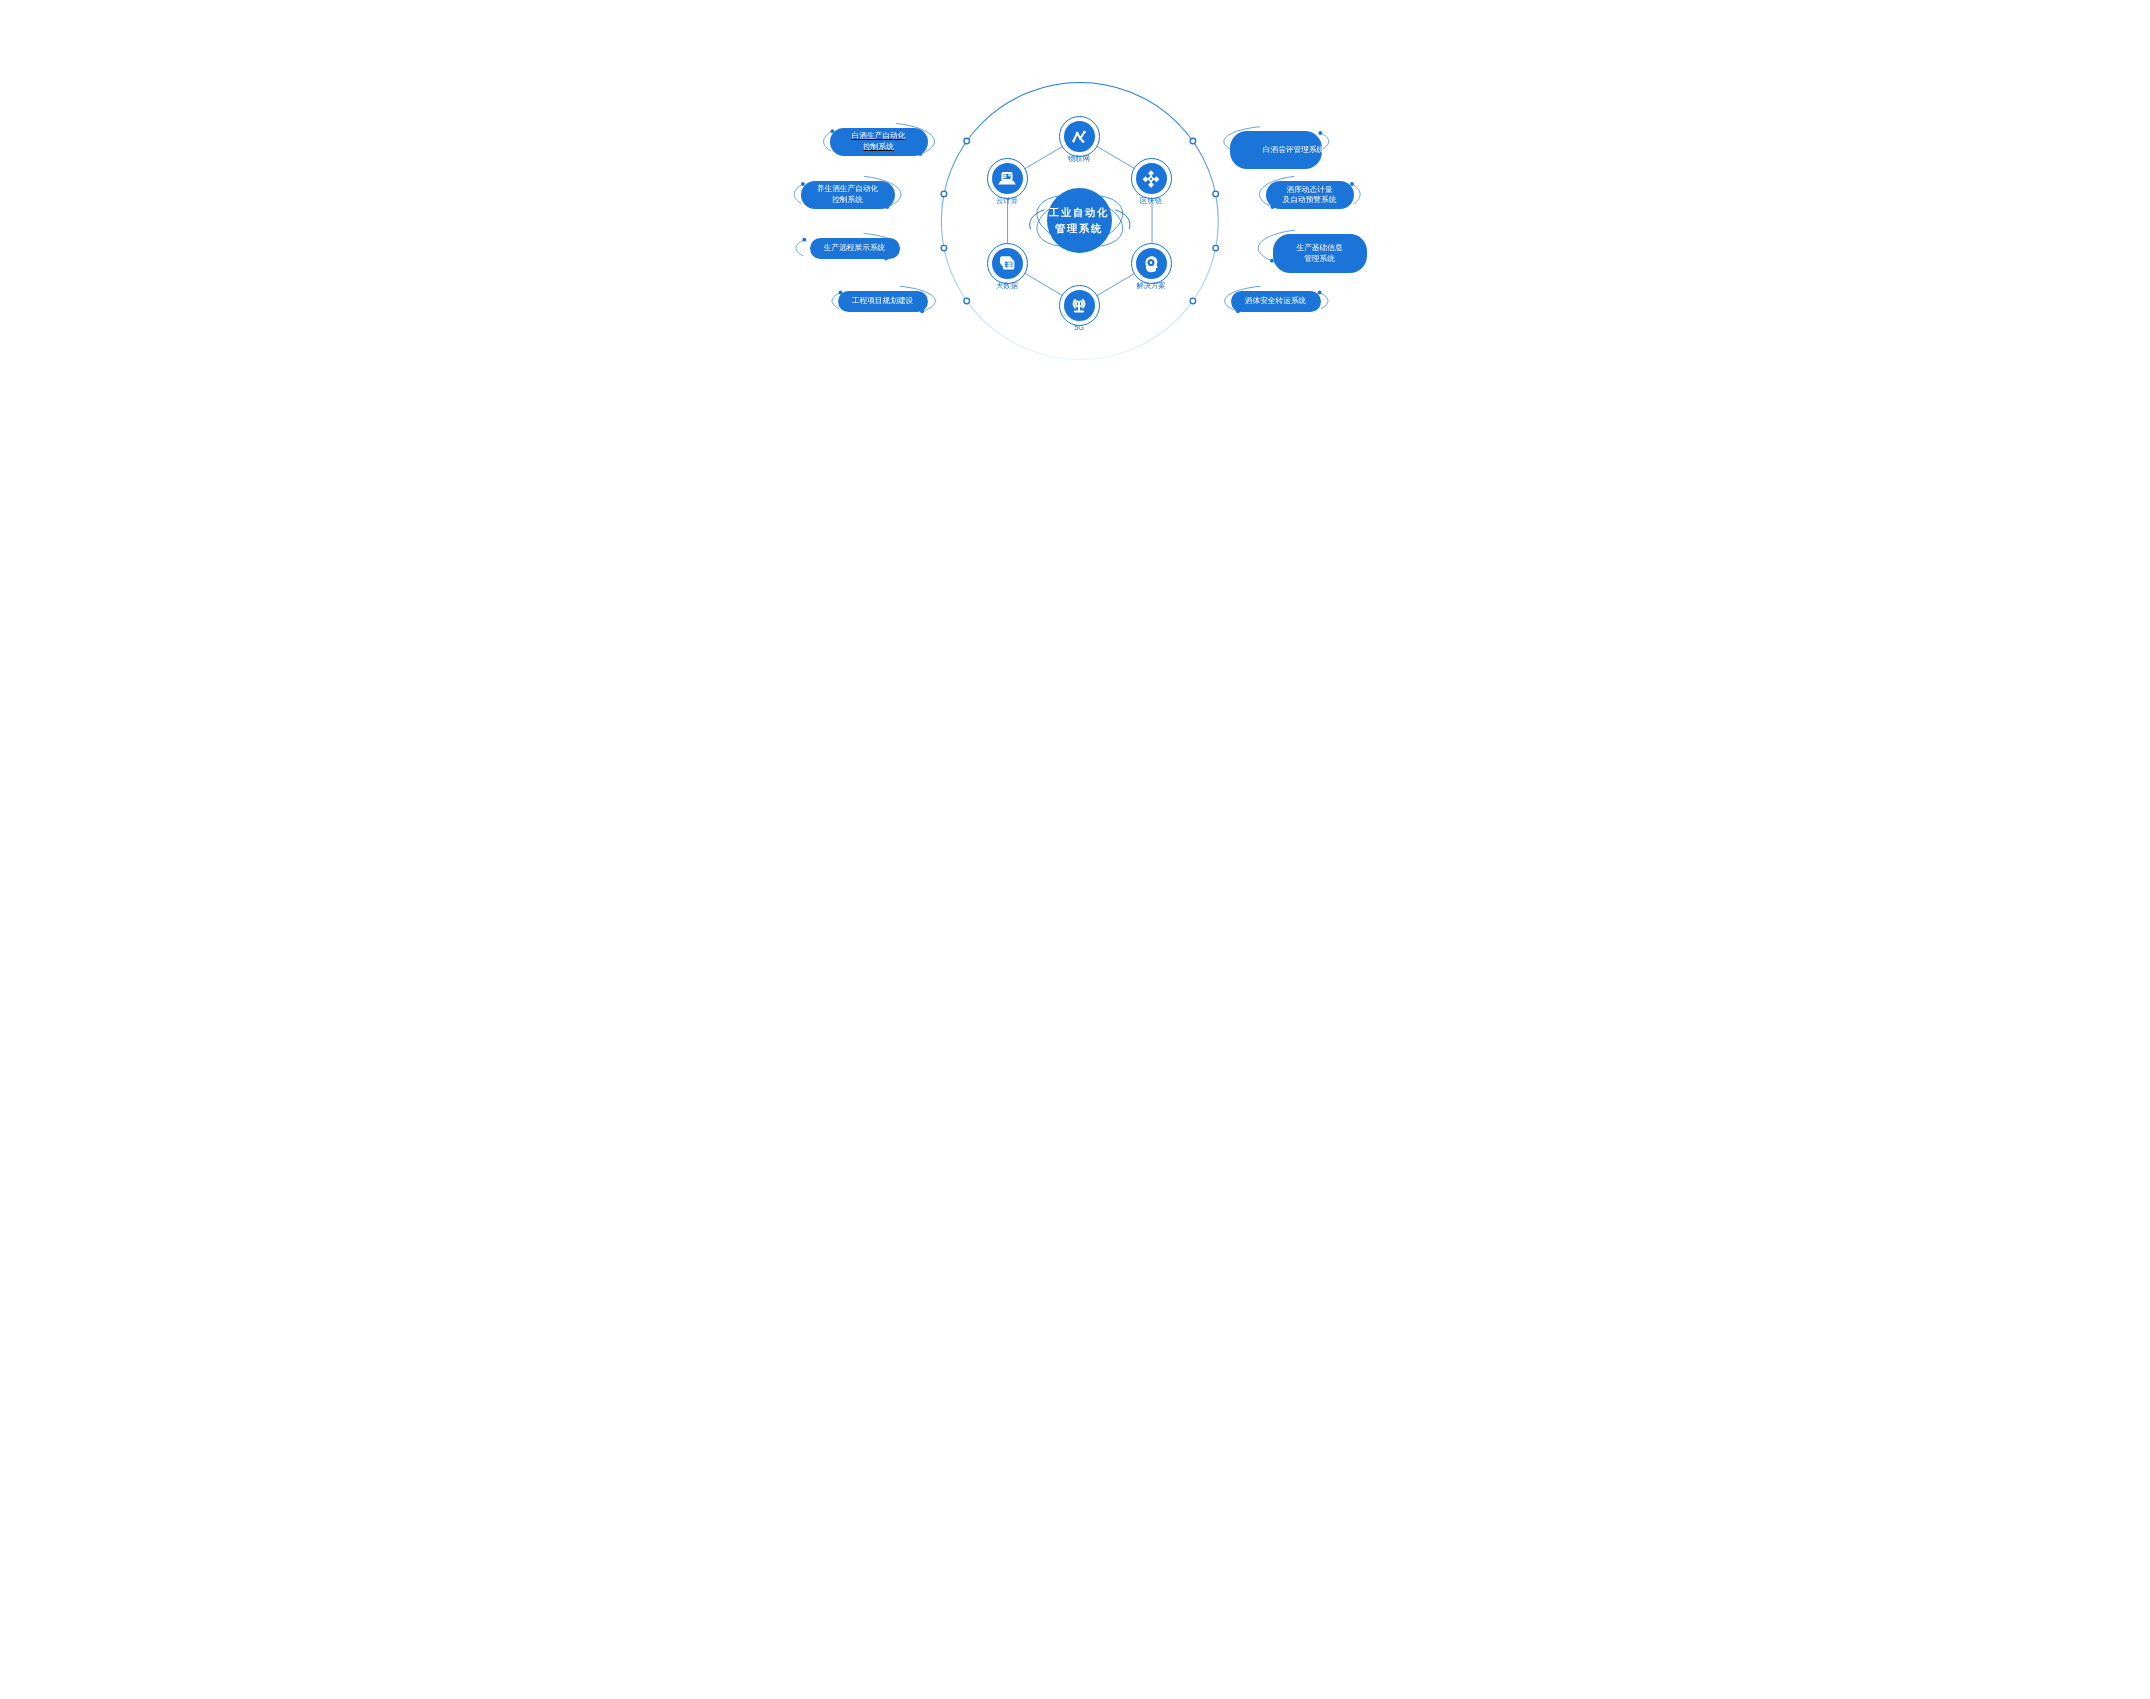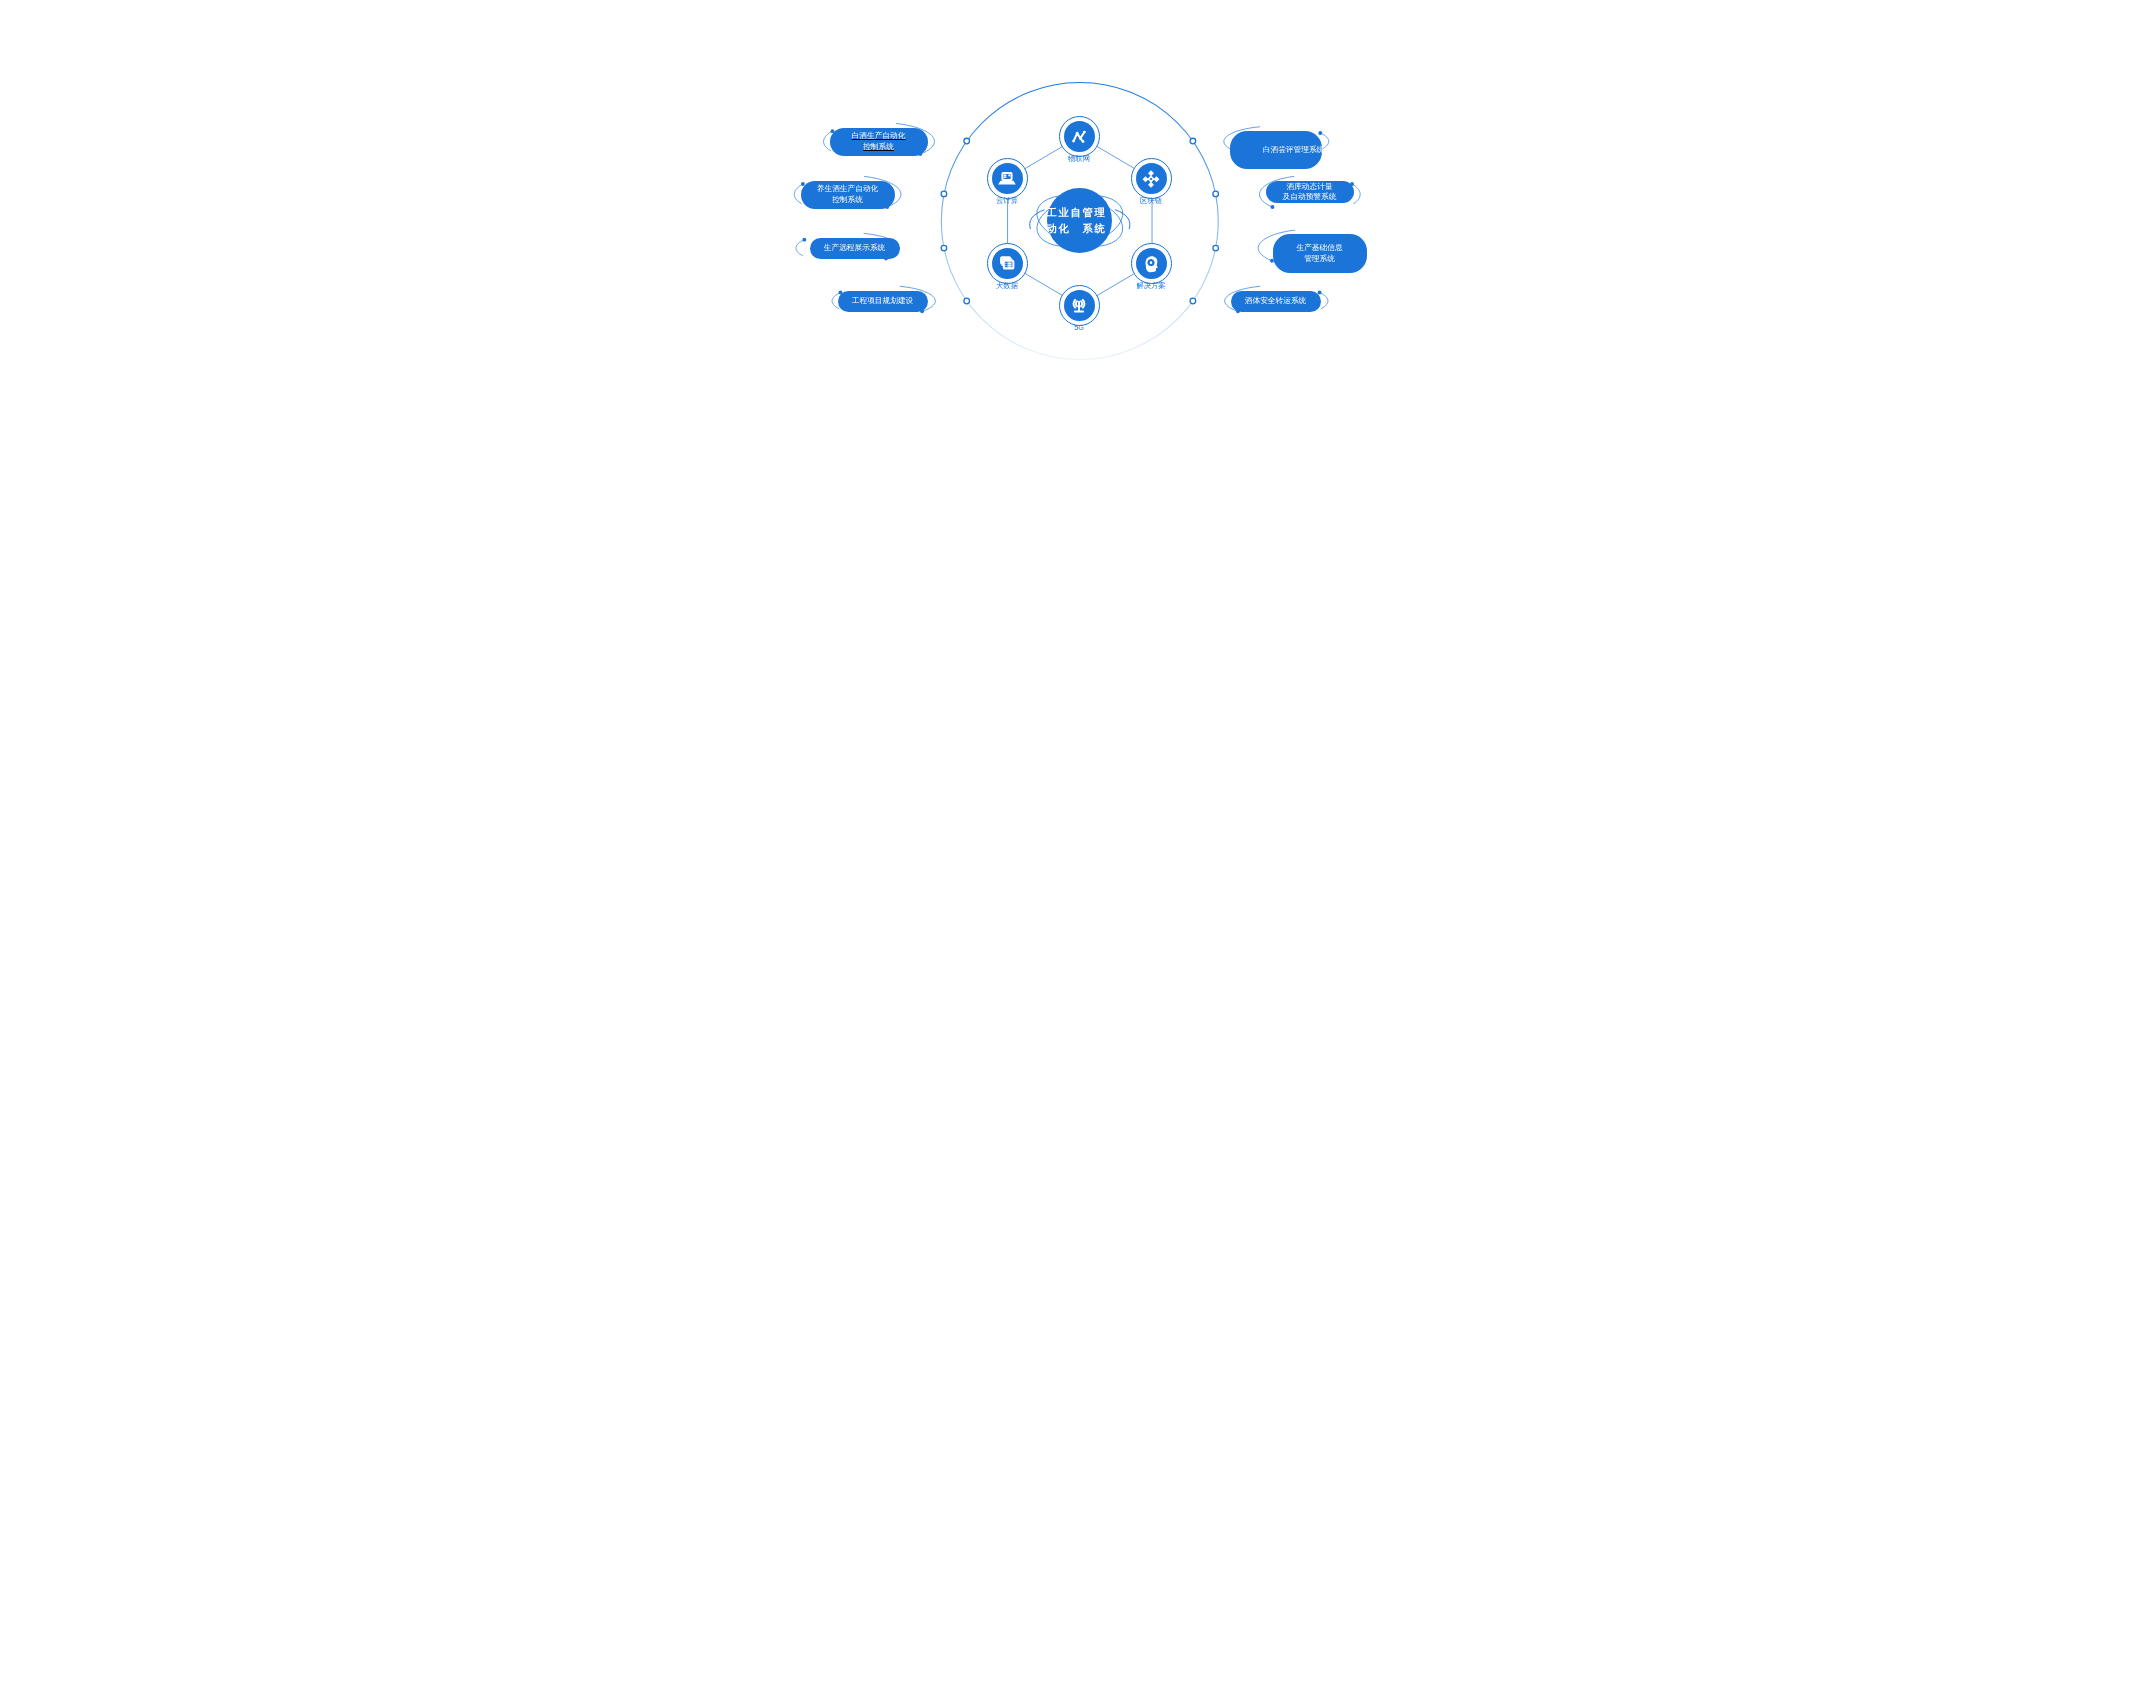--- a/index.html
+++ b/index.html
@@ -21,21 +21,21 @@
     border:1.7px solid var(--primary,#1b74d8);box-sizing:border-box;
     display:flex;align-items:center;justify-content:center;}
   .node-inner{width:31px;height:31px;border-radius:50%;background:var(--primary,#1b74d8);
     display:flex;align-items:center;justify-content:center;}
   .node-inner svg{width:20px;height:20px;}
   .node-label{margin-top:-3.4px;color:var(--primary,#1b74d8);font-size:7.3px;font-weight:500;
     position:relative;z-index:3;white-space:nowrap;}
 
   
   .center-node{position:absolute;left:304px;top:188px;width:65px;height:65px;border-radius:50%;
-    background:var(--primary,#1b74d8);display:flex;align-items:center;
+    background:var(--primary,#1b74d8);display:flex;flex-direction:column;align-items:center;
     justify-content:center;z-index:2;}
   .center-line{color:#ffffff;font-size:10.3px;font-weight:bold;letter-spacing:1.7px;line-height:1.5;}
 
   
   .pill{position:absolute;background:var(--primary,#1b74d8);border-radius:17px;
     display:flex;flex-direction:column;align-items:center;justify-content:center;
     box-sizing:border-box;z-index:2;}
   .pill span{color:#ffffff;font-size:7.7px;font-weight:500;line-height:1.35;white-space:nowrap;}
 
   .icon *{vector-effect:non-scaling-stroke;}
@@ -256,21 +256,21 @@
   <div class="pill" style="left:95px;top:291px;width:90px;height:20.6px;">
     <span>工程项目规划建设</span>
     <span></span>
   </div>
 
   <div class="pill" style="left:487px;top:131px;width:92px;height:38px;padding-left:36px;">
     <span>白酒尝评管理系统</span>
     <span></span>
   </div>
 
-  <div class="pill" style="left:523px;top:181px;width:88px;height:22px;">
+  <div class="pill" style="left:523px;top:181px;width:88px;height:28px;">
     <span>酒库动态计量</span>
     <span>及自动预警系统</span>
   </div>
 
   <div class="pill" style="left:530px;top:234px;width:94px;height:39px;">
     <span>生产基础信息</span>
     <span>管理系统</span>
   </div>
 
   <div class="pill" style="left:488px;top:291px;width:90px;height:20.6px;">

